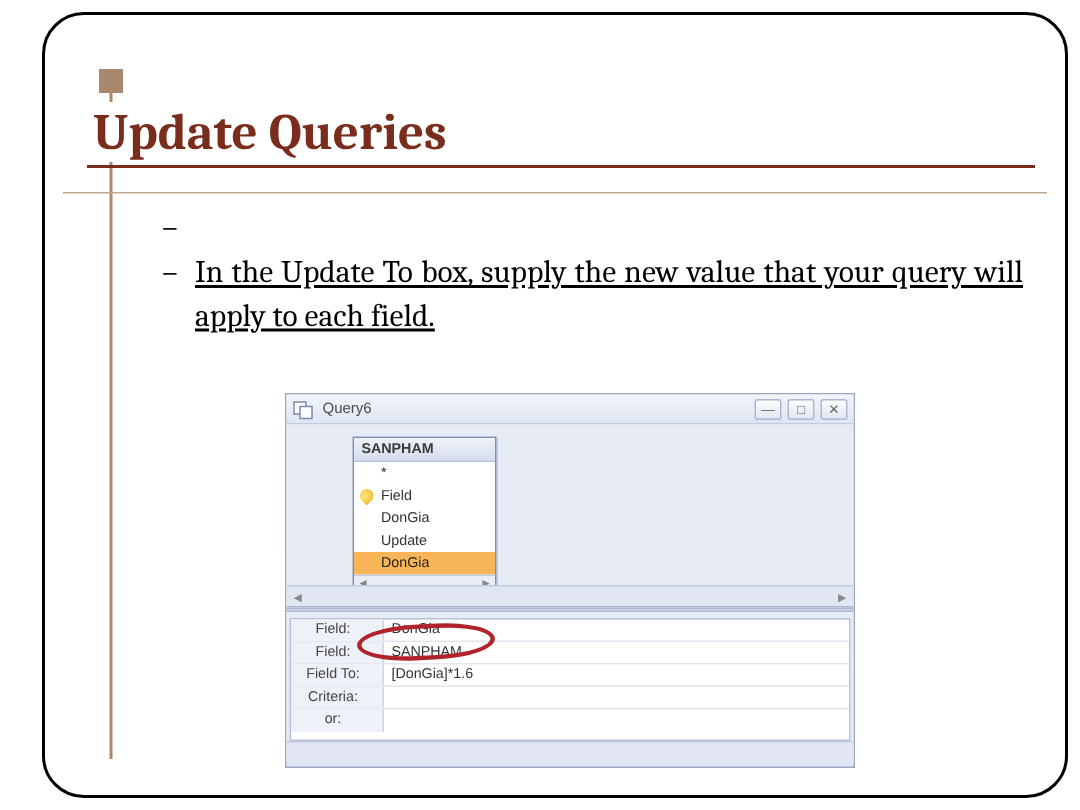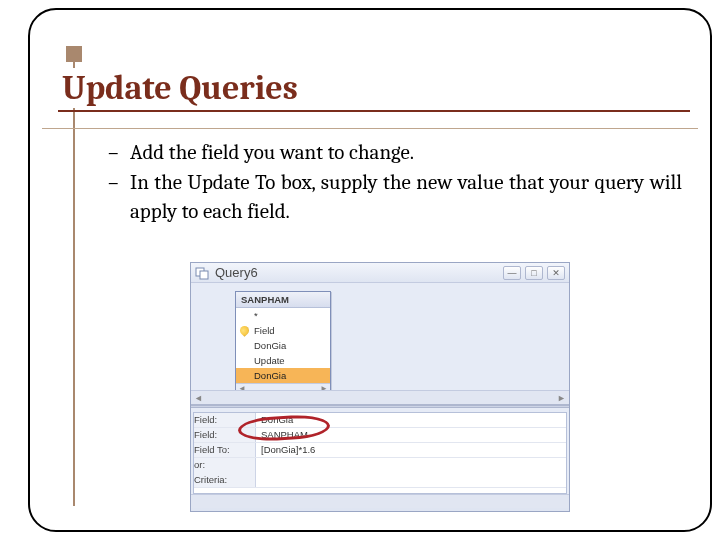--- a/index.html
+++ b/index.html
@@ -70,21 +70,21 @@
     left: 78px;
     right: 28px;
     font-family: Cambria, Georgia, serif;
     font-size: 21px;
     line-height: 1.35;
     color: #000;
   }
   .bullet-row { display: flex; margin-bottom: 2px; }
   .dash { width: 22px; flex: 0 0 22px; }
   .bt1 { text-align: left; }
-  .bt2 { text-align: justify; }
+  .bt2 { text-align: justify; text-decoration: underline; }
   .screenshot-wrap {
     position: absolute;
     top: 252px;
     left: 160px;
     width: 380px;
     height: 250px;
   }
   
   .qwin {
     position: absolute;
@@ -101,21 +101,21 @@
     align-items: center;
     padding: 0 4px;
     background: linear-gradient(#f2f5fb, #dfe5f2);
     border-bottom: 1px solid #c3cbe0;
   }
   .qwin-titlebar .qicon {
     width: 14px; height: 14px;
     margin-right: 6px;
     display: inline-flex; align-items:center; justify-content:center;
   }
-  .qwin-title { flex: 1; color: #4a4a4a; font-size: 13px; }
+  .qwin-title { flex: 1; color: #4a4a4a; font-size: 10px; }
   .winbtns { display:flex; gap:4px; }
   .winbtn {
     width: 18px; height: 14px;
     border: 1px solid #aeb7cf;
     background: linear-gradient(#fefefe,#dfe5f2);
     border-radius: 2px;
     font-size: 9px;
     display:flex; align-items:center; justify-content:center;
     color:#666;
   }
@@ -203,21 +203,21 @@
     font-size: 9.5px;
     color: #333;
   }
   .grow {
     display: grid;
     grid-template-columns: 62px 1fr;
     border-bottom: 1px solid #e2e6f0;
     height: 15px;
   }
   .glabel {
-    text-align: left;
+    text-align: center;
     padding: 1px 5px 0 0;
     background: #eef1f8;
     border-right: 1px solid #cdd4e6;
     color: #444;
   }
   .gval {
     padding: 1px 0 0 5px;
     white-space: nowrap;
     position: relative;
   }
@@ -248,21 +248,20 @@
   <div class="corner-square"></div>
   <div class="vline"></div>
 
   <div class="title">Update Queries</div>
   <div class="title-underline"></div>
   <div class="midline"></div>
 
   <div class="bullets">
     <div class="bullet-row">
       <div class="dash">–</div>
-      <div class="bt1">Add the field you want to change.</div>
     </div>
     <div class="bullet-row">
       <div class="dash">–</div>
       <div class="bt2">In the Update To box, supply the new value that your query will apply to each field.</div>
     </div>
   </div>
 
   <div class="screenshot-wrap">
     <div class="qwin">
       <div class="qwin-titlebar">
@@ -310,26 +309,26 @@
             <div class="gval">DonGia</div>
           </div>
           <div class="grow">
             <div class="glabel">Field:</div>
             <div class="gval">SANPHAM</div>
           </div>
           <div class="grow">
             <div class="glabel">Field To:</div>
             <div class="gval">[DonGia]*1.6</div>
           </div>
+          <div class="grow">
+            <div class="glabel">Criteria:</div>
+            <div class="gval"></div>
+          </div>
           <div class="grow" style="border-bottom:none">
             <div class="glabel">or:</div>
-            <div class="gval"></div>
-          </div>
-          <div class="grow">
-            <div class="glabel">Criteria:</div>
             <div class="gval"></div>
           </div>
         </div>
         <div class="lower-hscroll"></div>
       </div>
     </div>
     <div class="circle-anno"></div>
   </div>
 
 </div>

